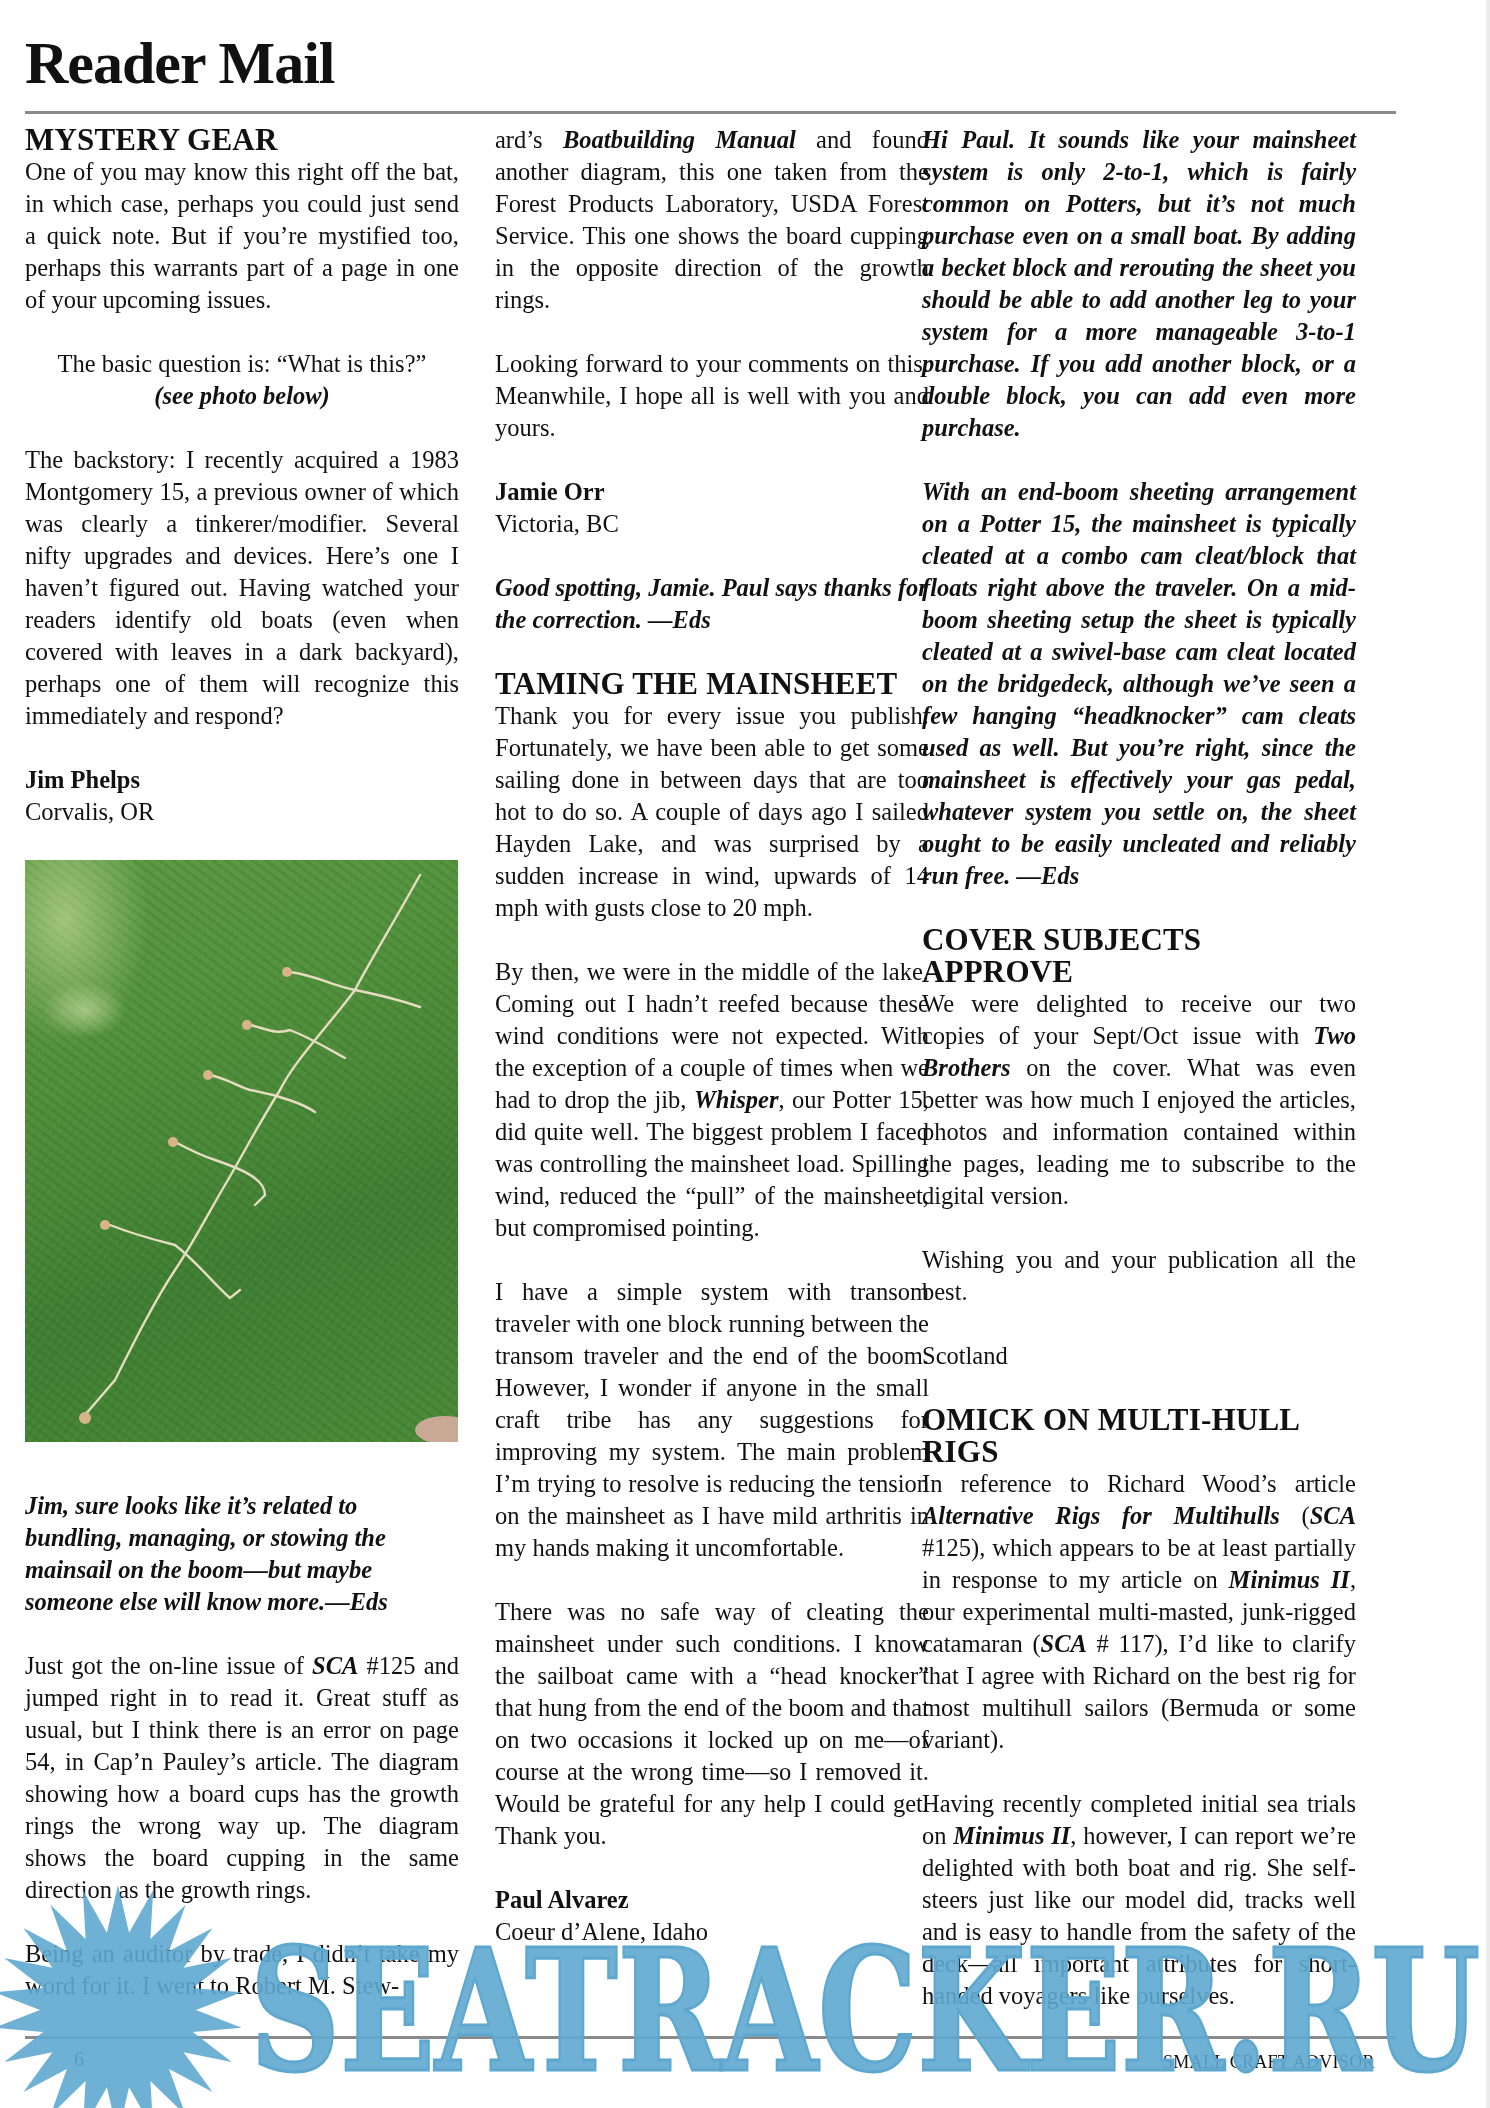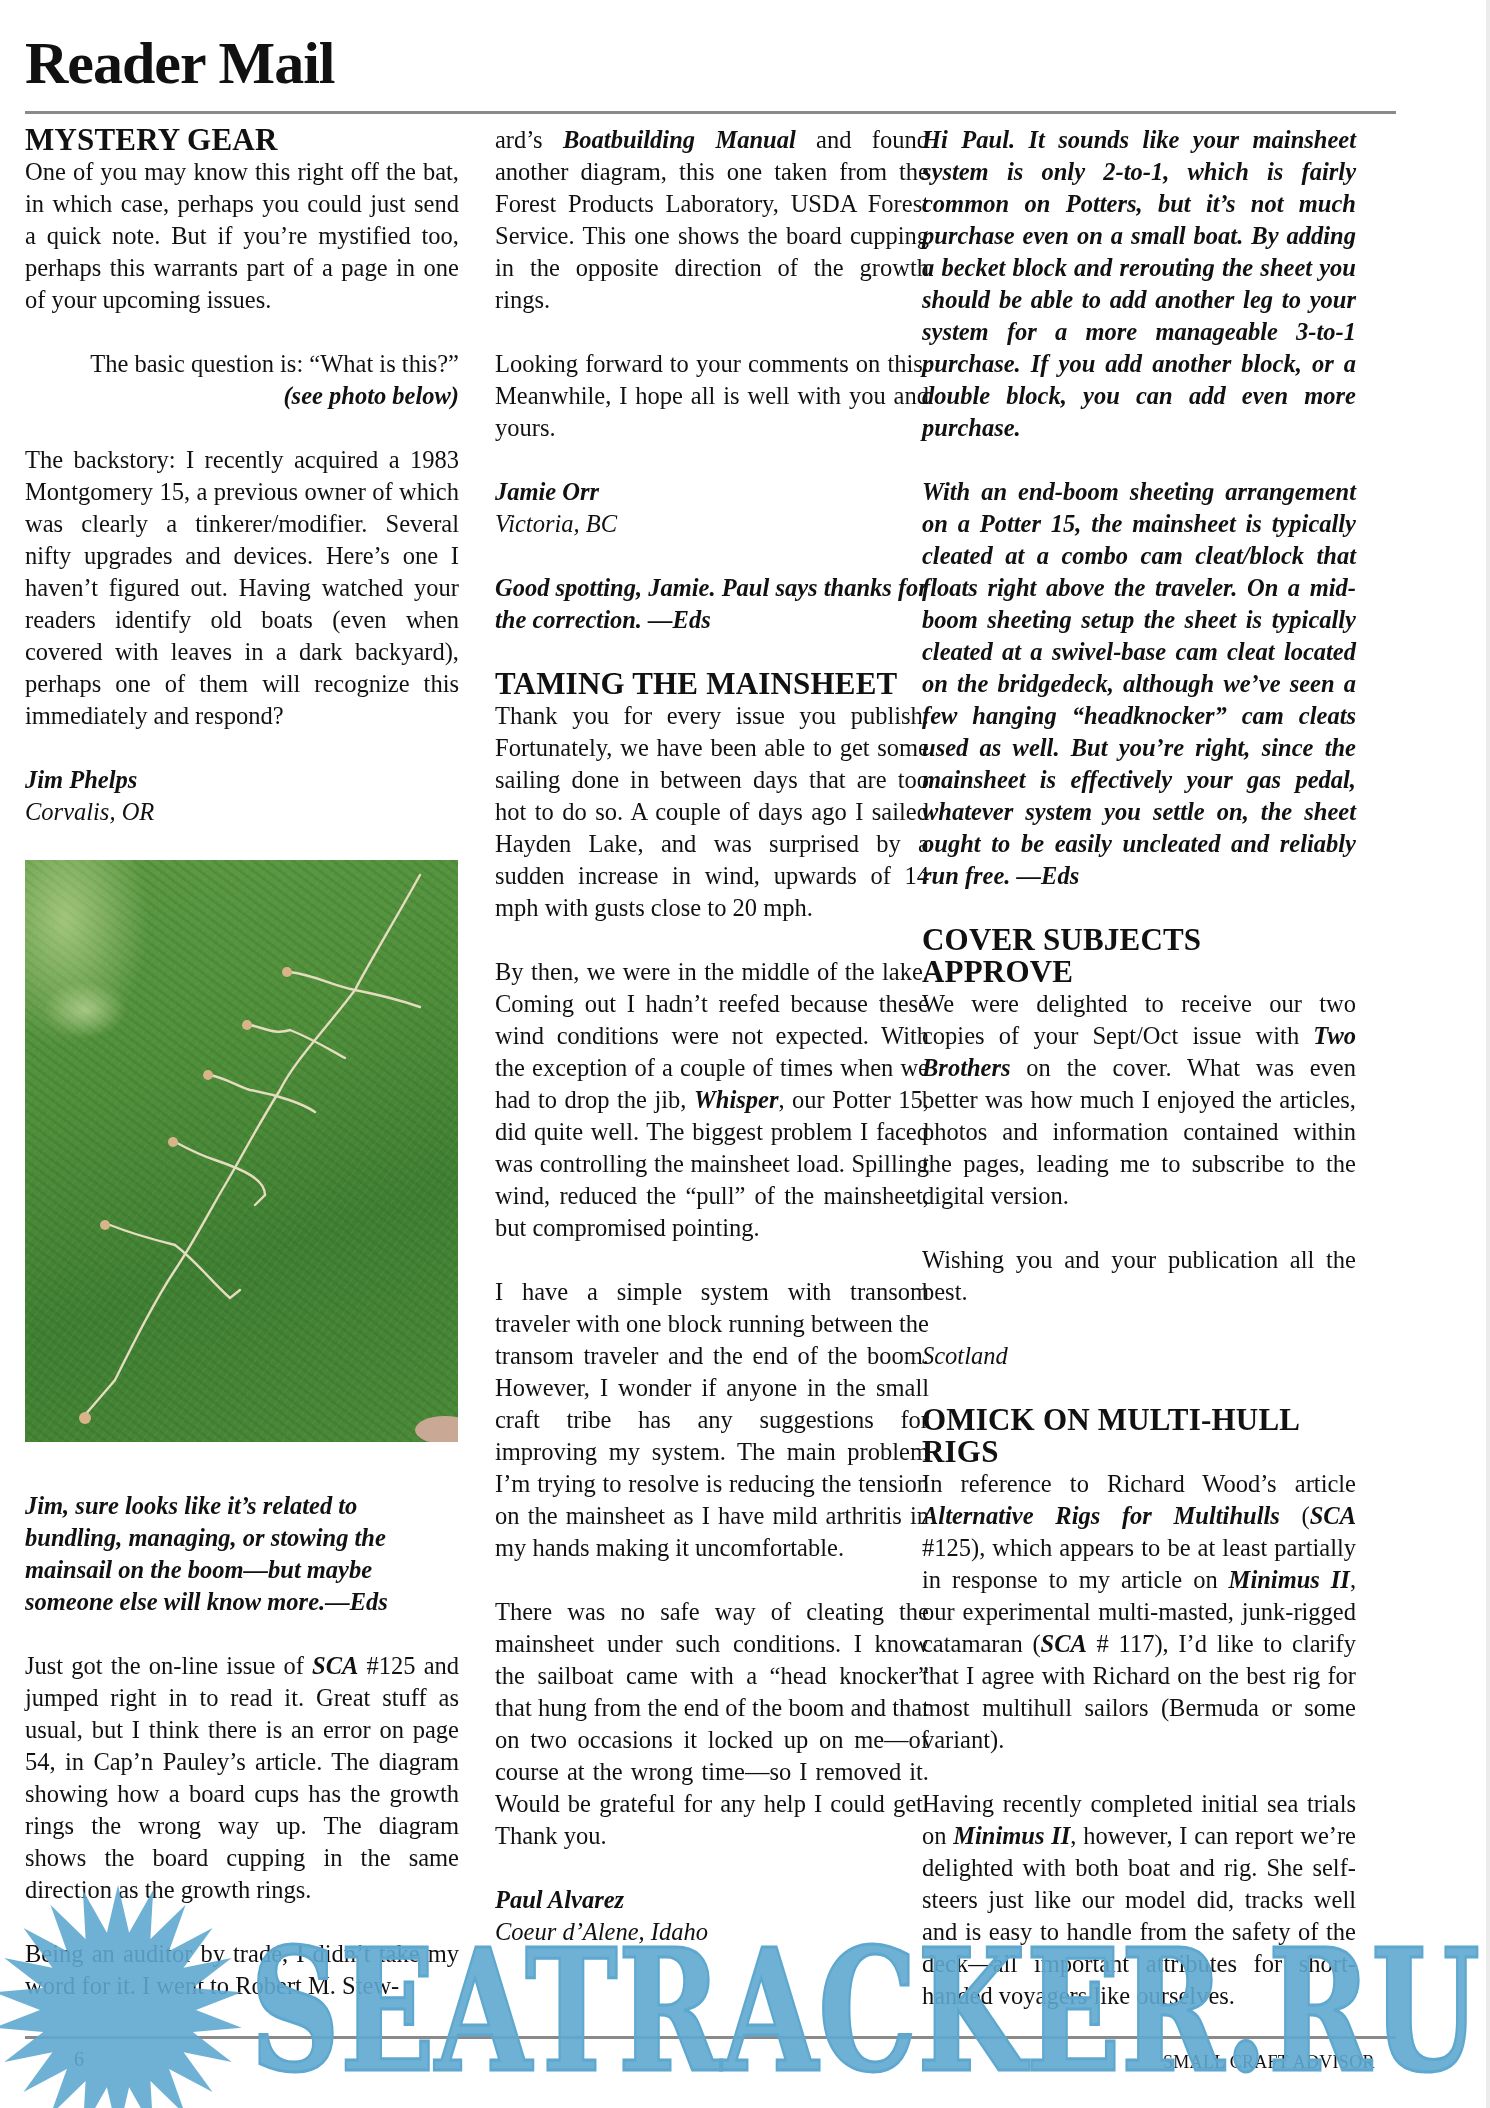--- a/index.html
+++ b/index.html
@@ -8,21 +8,21 @@
   .edge { position:absolute; top:0; right:0; width:4px; height:2108px; background:#ececec; }
   .title { position:absolute; left:25px; top:28px; font-size:60px; font-weight:bold; letter-spacing:-1px; line-height:70px; margin:0; }
   .rule-top { position:absolute; left:25px; top:111px; width:1371px; height:3px; background:#8a8a8a; }
   .rule-bottom { position:absolute; left:25px; top:2036px; width:1371px; height:3px; background:#8a8a8a; }
   .col { position:absolute; top:124px; width:434px; font-size:24.5px; line-height:32px; }
   .c1 { left:25px; } .c2 { left:495px; } .c3 { left:922px; }
   .col p { margin:0 0 32px 0; text-align:justify; }
   h2.head { margin:0; font-size:31px; line-height:32px; font-weight:bold; letter-spacing:0.2px; }
   .sig-name { font-weight:bold; display:block; }
   .sig-loc { display:block; }
-  .sig { margin:0 0 32px 0;font-style:italic; }
+  .sig { margin:0 0 32px 0; }
   em, .it { font-style:italic;font-weight:bold; }
   .photo { width:433px; height:582px; margin:0 0 48px 0; position:relative; overflow:hidden;
            background:
              radial-gradient(ellipse 120px 180px at 40px 60px, rgba(220,235,170,0.55), transparent 70%),
              radial-gradient(ellipse 60px 40px at 60px 150px, rgba(230,240,190,0.5), transparent 70%),
              repeating-linear-gradient(37deg, rgba(40,90,30,0.18) 0 3px, transparent 3px 8px),
              repeating-linear-gradient(-53deg, rgba(120,160,60,0.15) 0 2px, transparent 2px 7px),
              linear-gradient(160deg, #5f9c45 0%, #4f8f3c 35%, #3f7f34 65%, #4a8a3a 100%); }
   .photo svg { position:absolute; left:0; top:0; }
   .footer-num { position:absolute; left:74px; top:2048px; font-size:20px; }
@@ -34,21 +34,21 @@
 
 <div class="edge"></div>
 
 <h1 class="title">Reader Mail</h1>
 <div class="rule-top"></div>
 
 <div class="col c1">
   <section>
     <h2 class="head">MYSTERY GEAR</h2>
     <p>One of you may know this right off the bat, in which case, perhaps you could just send a quick note. But if you’re mystified too, perhaps this warrants part of a page in one of your upcoming issues.</p>
-    <p style="text-align:right">
+    <p style="text-align:center">
       <span>The basic question is: “What is this?”</span><br>
       <span class="it">(see photo below)</span>
     </p>
     <p>The backstory: I recently acquired a 1983 Montgomery 15, a previous owner of which was clearly a tinkerer/modifier. Several nifty upgrades and devices. Here’s one I haven’t figured out. Having watched your readers identify old boats (even when covered with leaves in a dark backyard), perhaps one of them will recognize this immediately and respond?</p>
     <div class="sig">
       <span class="sig-name">Jim Phelps</span>
       <span class="sig-loc">Corvalis, OR</span>
     </div>
     <div class="photo" title="Rope with several branching loops laid out on grass">
       <svg width="433" height="582" viewBox="0 0 433 582">

